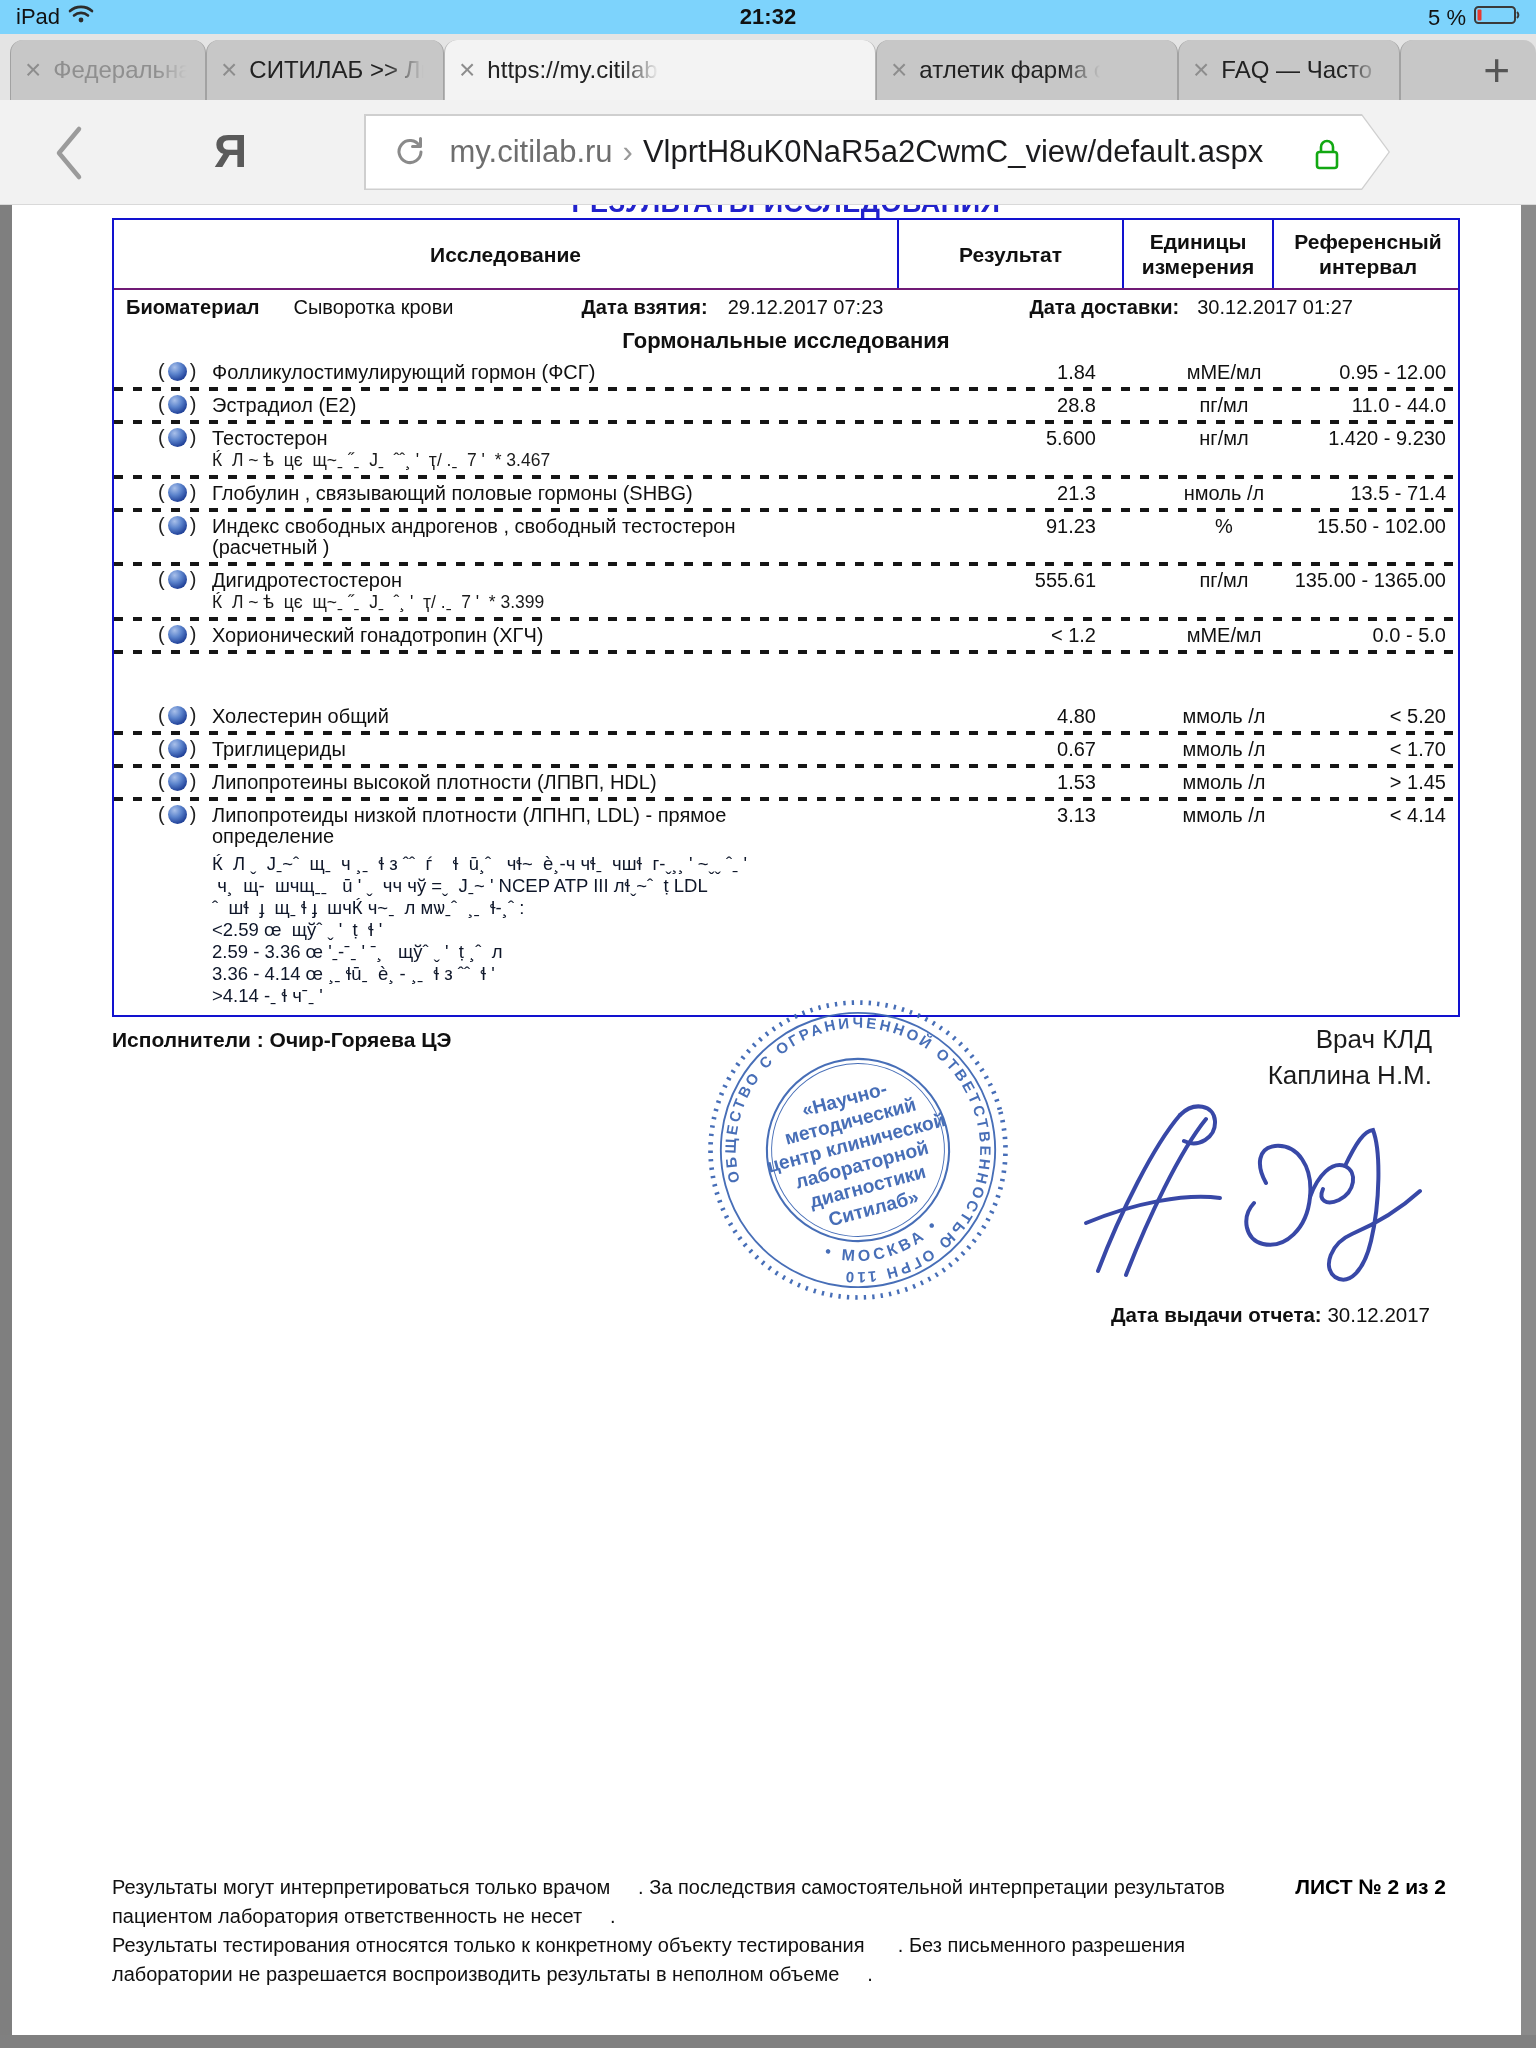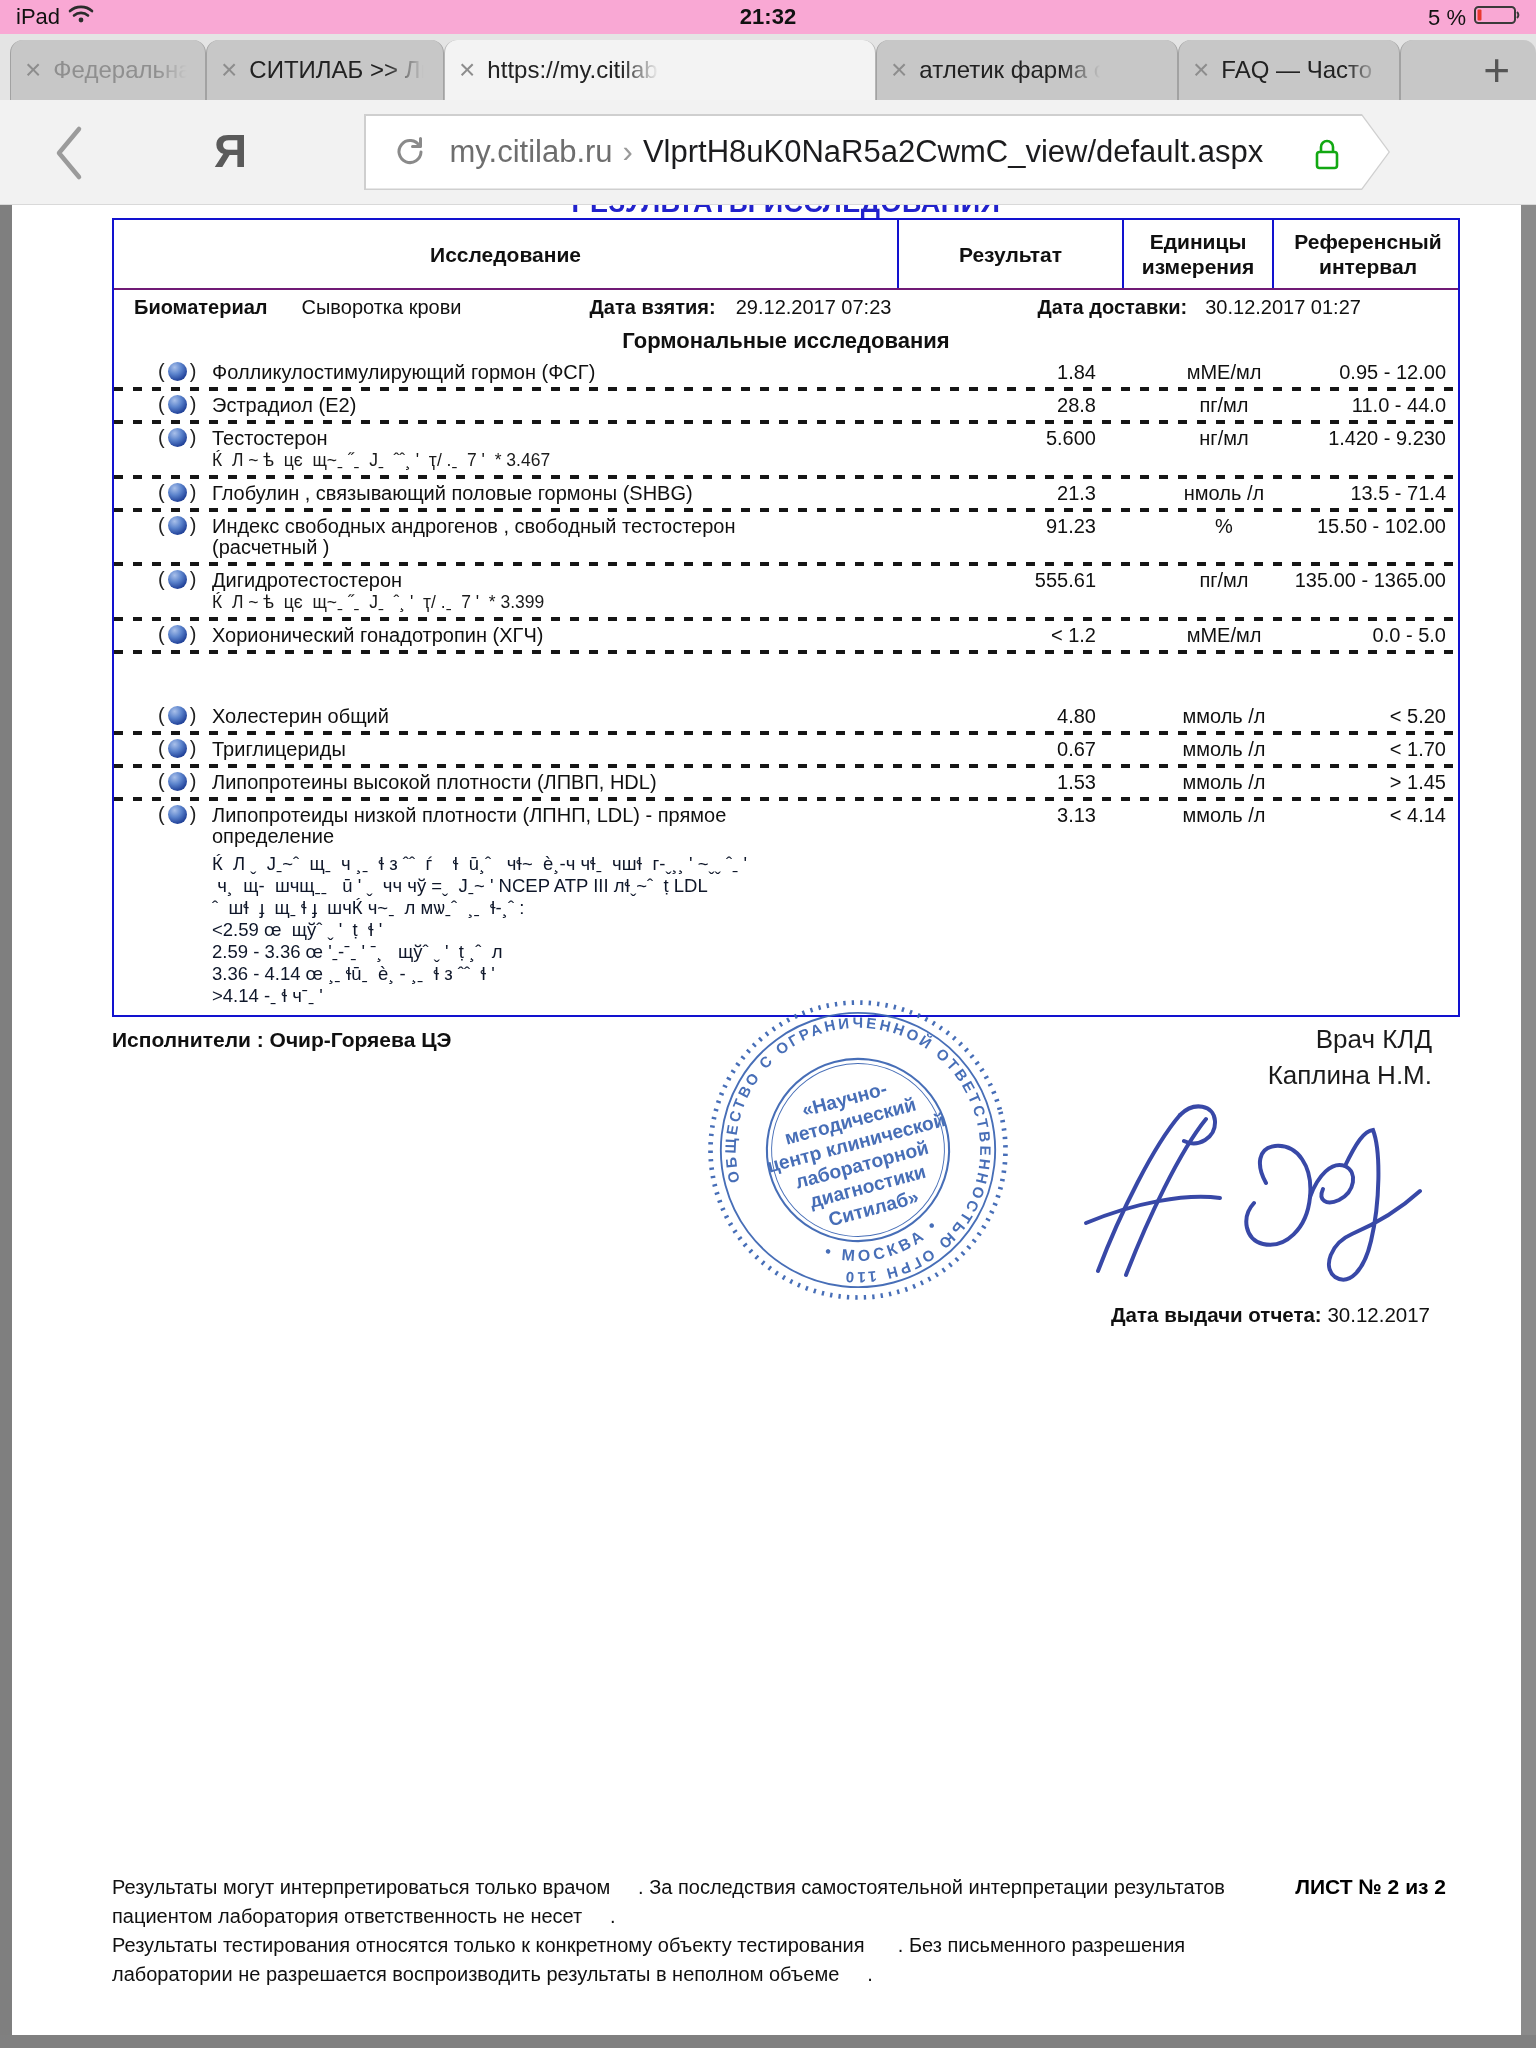--- a/index.html
+++ b/index.html
@@ -1,21 +1,21 @@
 <!DOCTYPE html>
 <html><head>
 <meta charset="utf-8">
 <style>
   html,body{margin:0;padding:0;background:#666;}
   *{box-sizing:border-box;}
   .screen{position:relative;width:1536px;height:2048px;margin:0 auto;background:#fff;
     font-family:"Liberation Sans", sans-serif;overflow:hidden;}
 
   
-  .statusbar{position:absolute;top:0;left:0;width:1536px;height:34px;background:#f9a8d4;
+  .statusbar{position:absolute;top:0;left:0;width:1536px;height:34px;background:#7dd3fc;
     display:flex;align-items:center;font-size:22px;color:#111;}
   .sb-left{position:absolute;left:16px;top:4px;display:flex;align-items:center;gap:8px;}
   .sb-time{position:absolute;left:0;right:0;text-align:center;top:4px;font-weight:700;}
   .sb-right{position:absolute;right:14px;top:4px;display:flex;align-items:center;gap:8px;}
 
   
   .tabstrip{position:absolute;top:34px;left:0;width:1536px;height:66px;background:#e4e4e4;
     display:flex;align-items:flex-end;padding-left:10px;}
   .tab{height:60px;background:#c7c7c7;border-radius:13px 13px 0 0;border-left:1px solid #a2a2a2;
     border-right:1px solid #a2a2a2;display:flex;align-items:center;padding:0 14px;overflow:hidden;}
@@ -59,21 +59,21 @@
 
   .doc-title{position:absolute;top:-17px;left:112px;width:1348px;text-align:center;
     font-size:27px;font-weight:700;color:#2222cc;letter-spacing:0.5px;}
 
   .lab-table{position:absolute;top:13px;left:112px;width:1348px;border:2px solid #1212cf;background:#fff;
     color:#101010;}
   .thead{display:grid;grid-template-columns:783px 225px 150px 190px;border-bottom:2px solid #701a75;height:70px;}
   .thead .th{display:flex;align-items:center;justify-content:center;text-align:center;
     font-weight:700;font-size:21px;line-height:25px;}
   .thead .th + .th{border-left:2px solid #1212cf;}
-  .biomat{display:flex;align-items:center;height:34px;font-size:20px;padding-left:20px;}
+  .biomat{display:flex;align-items:center;height:34px;font-size:20px;padding-left:12px;}
   .biomat b{font-weight:700;}
   .bm-val{margin-left:34px;}
   .bm-taken-l{margin-left:128px;font-weight:700;}
   .bm-taken-v{margin-left:20px;}
   .bm-del-l{margin-left:146px;font-weight:700;}
   .bm-del-v{margin-left:18px;}
   .section-row{height:34px;font-size:22px;font-weight:700;display:flex;
     align-items:center;justify-content:center;}
   .rowgap{height:48px;}
   .lrow{display:grid;grid-template-columns:783px 225px 150px 190px;padding:4px 0 4px 0;}

